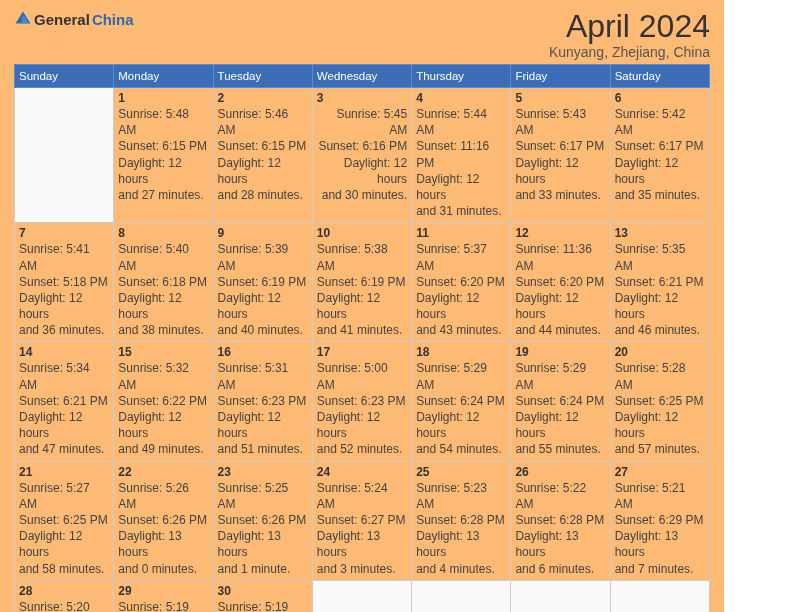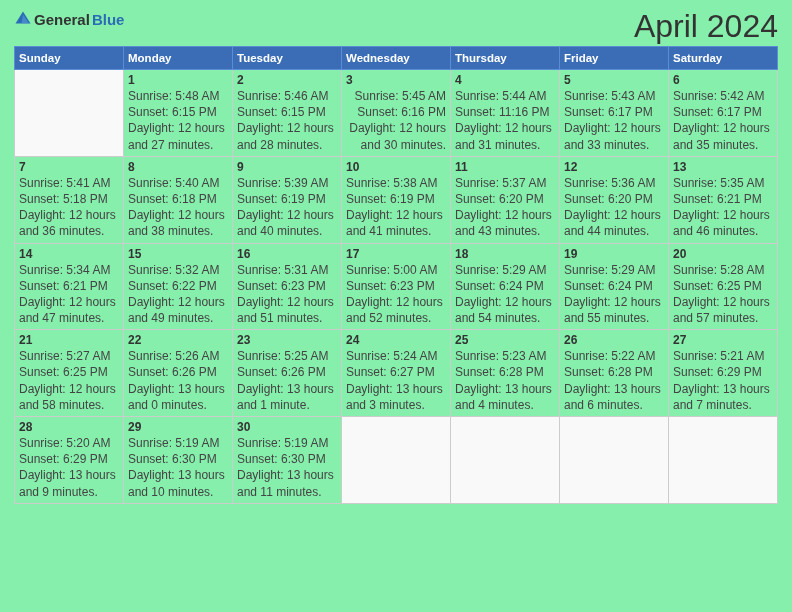--- a/index.html
+++ b/index.html
@@ -4,23 +4,23 @@
   <style>
     * { box-sizing: border-box; margin: 0; padding: 0; }
     body {
       font-family: Arial, sans-serif;
       background: #fff;
       width: 792px;
       height: 612px;
       overflow: hidden;
     }
     .page {
-      width: 792px;
+      width: 724px;
       height: 612px;
-      background: #86efac;
+      background: #fdba74;
       padding: 10px 14px 8px 14px;
     }
     .header {
       display: flex;
       justify-content: space-between;
       align-items: flex-start;
       margin-bottom: 4px;
     }
     .logo-area {
       display: flex;
@@ -62,21 +62,21 @@
     }
     .calendar-table {
       width: 100%;
       border-collapse: collapse;
       table-layout: fixed;
     }
     .calendar-table th {
       background: #3a6db5;
       color: #fff;
       font-size: 11.5px;
-      font-weight: bold;
+      font-weight: normal;
       padding: 5px 4px;
       text-align: left;
       border: 1px solid #5a8dd5;
     }
     .calendar-table td {
       border: 1px solid #ccc;
       vertical-align: top;
       padding: 3px 4px;
       font-size: 9.5px;
       color: #333;
@@ -103,25 +103,26 @@
 
 <div class="page">
   <div class="header">
     <div class="logo-area">
       <div class="logo">
         <svg class="logo-icon" viewBox="0 0 24 24">
           <polygon points="12,2 22,18 2,18" fill="#2a6cb5"></polygon>
           <polygon points="12,6 20,18 10,18" fill="#5a9fd4" opacity="0.6"></polygon>
         </svg>
         <span class="logo-text-general">General</span>
-          <span class="logo-text-blue">Blue</span>
+          <span class="logo-text-blue">China</span>
       </div>
     </div>
     <div class="title-area">
       <div class="month-title">April 2024</div>
+      <div class="location-title">Kunyang, Zhejiang, China</div>
     </div>
   </div>
 
   <table class="calendar-table">
     <thead>
       <tr>
         <th>Sunday</th>
         <th>Monday</th>
         <th>Tuesday</th>
         <th>Wednesday</th>
@@ -207,21 +208,21 @@
           </td>
           <td>
             <span class="day-num">11</span>
             <div class="day-info" style="white-space: pre-line;">Sunrise: 5:37 AM
 Sunset: 6:20 PM
 Daylight: 12 hours
 and 43 minutes.</div>
           </td>
           <td>
             <span class="day-num">12</span>
-            <div class="day-info" style="white-space: pre-line;">Sunrise: 5:36 AM
+            <div class="day-info" style="white-space: pre-line;">Sunrise: 11:36 AM
 Sunset: 6:20 PM
 Daylight: 12 hours
 and 44 minutes.</div>
           </td>
           <td>
             <span class="day-num">13</span>
             <div class="day-info" style="white-space: pre-line;">Sunrise: 5:35 AM
 Sunset: 6:21 PM
 Daylight: 12 hours
 and 46 minutes.</div>

